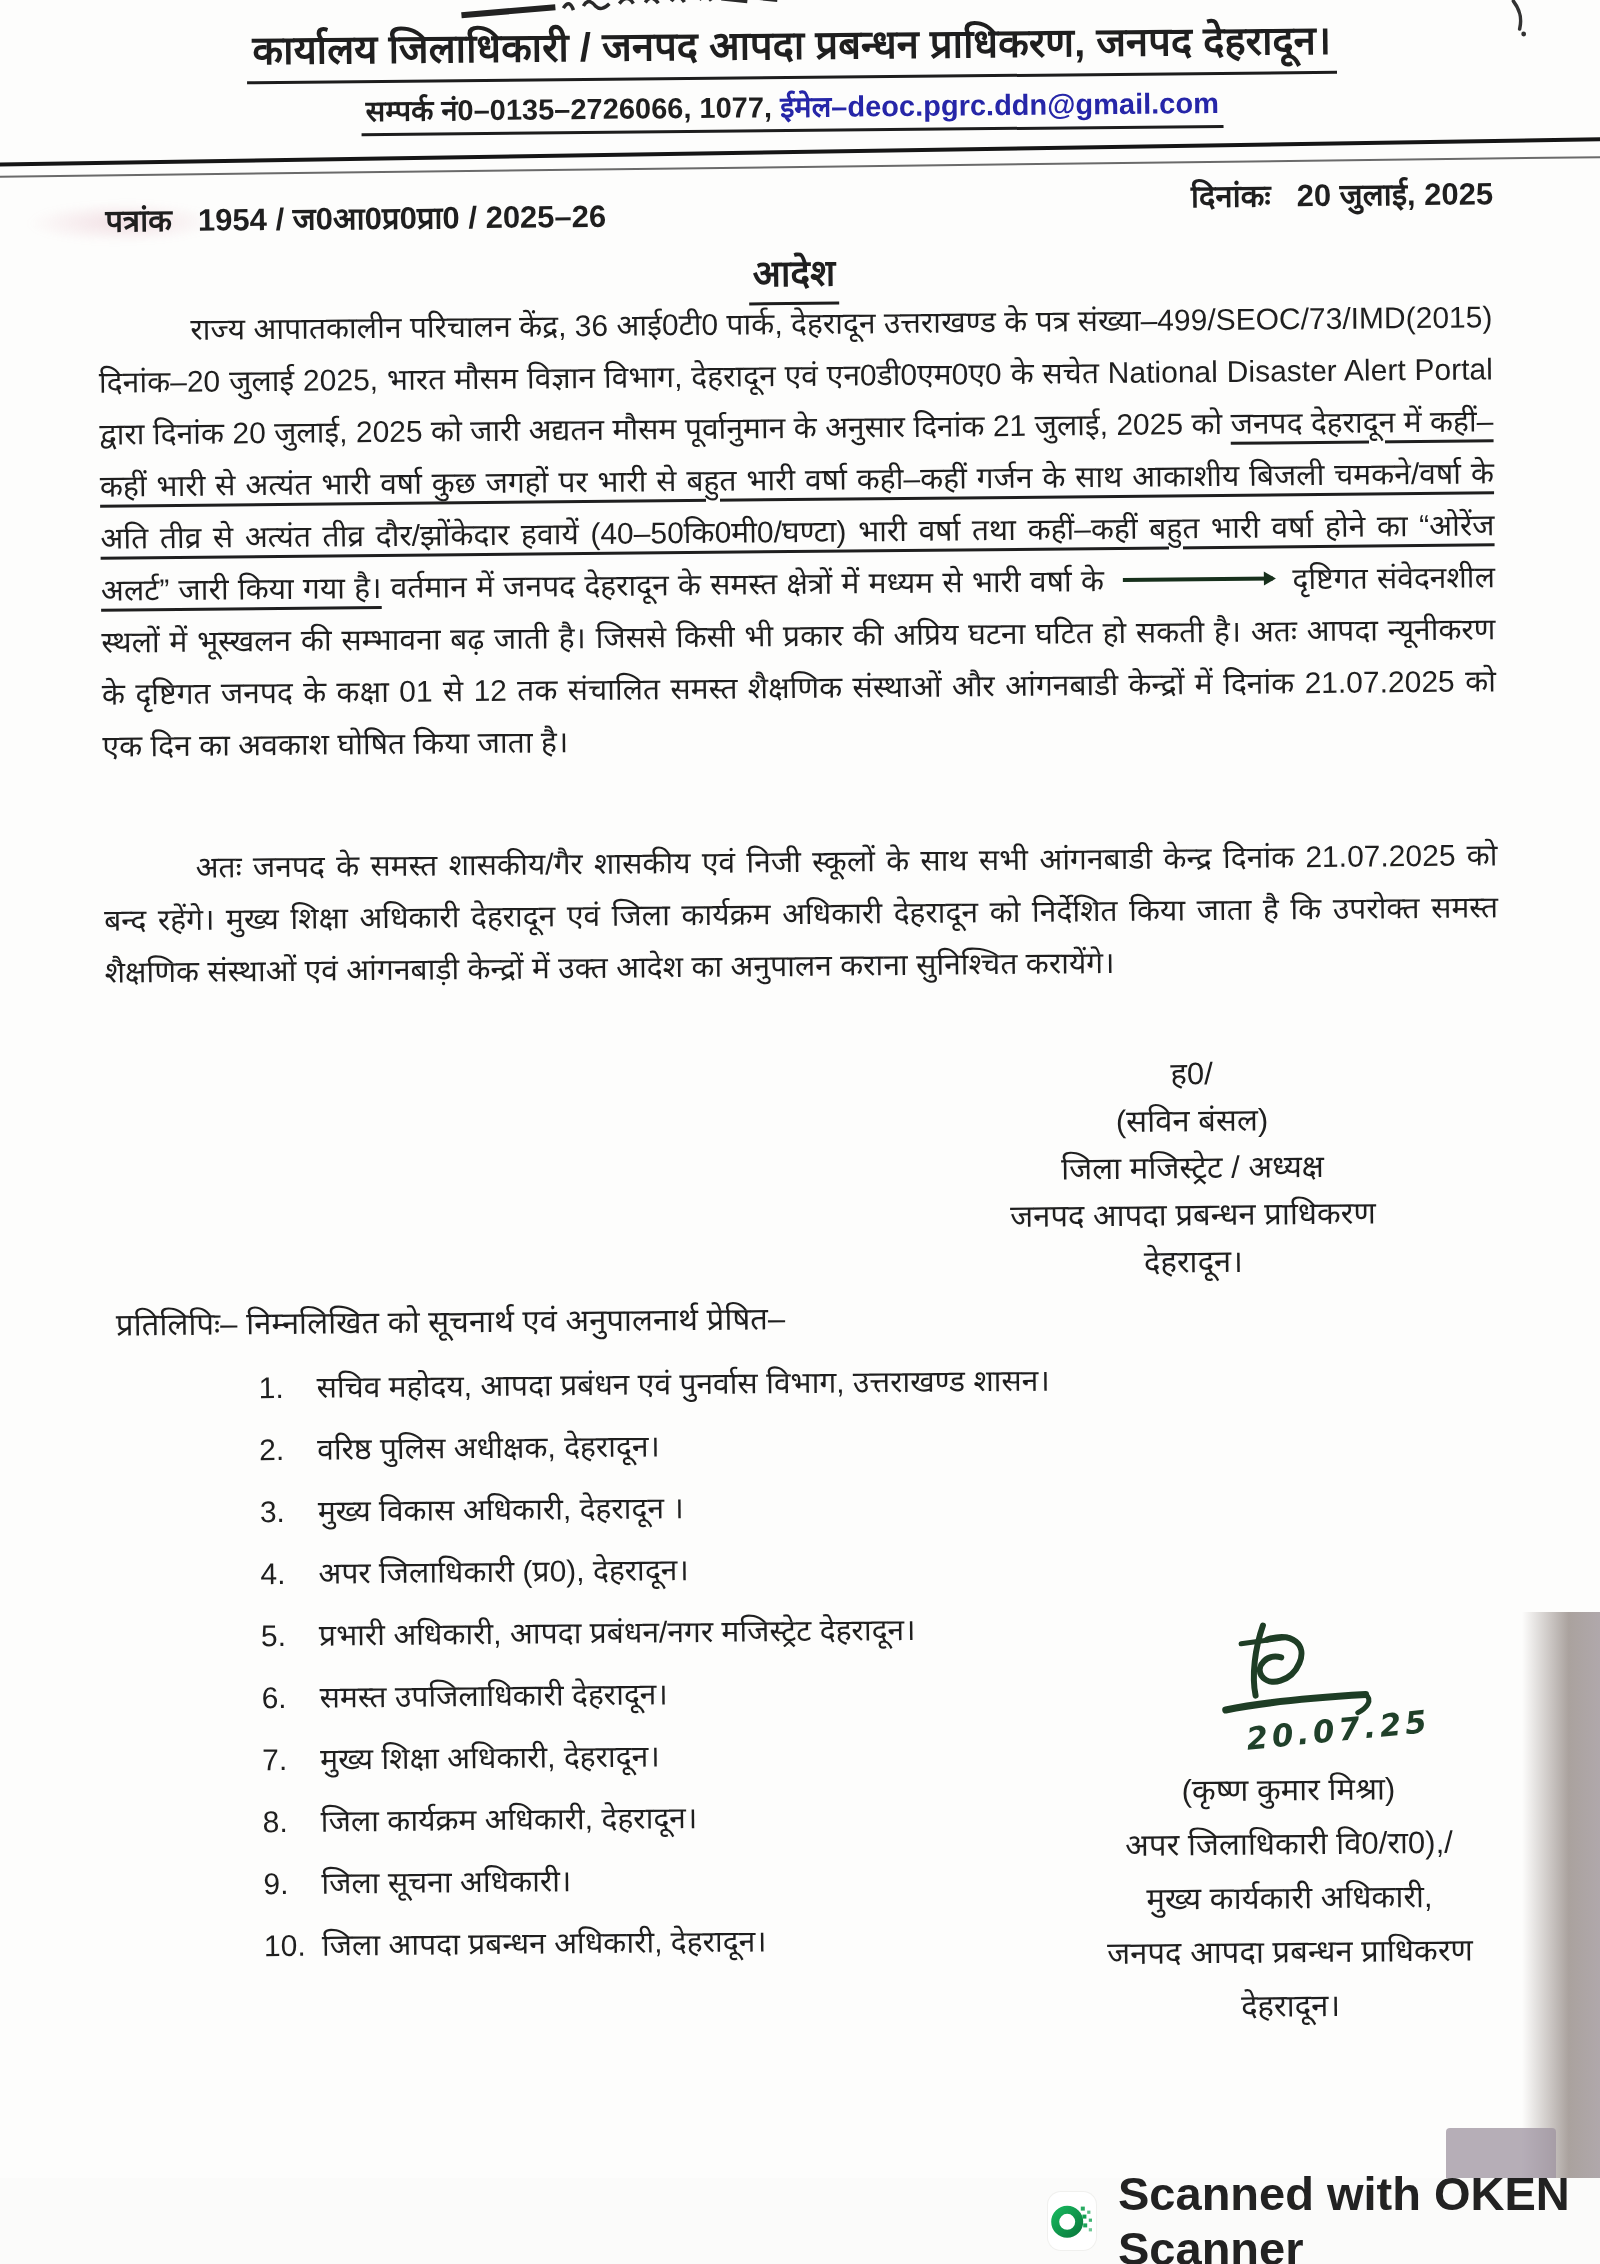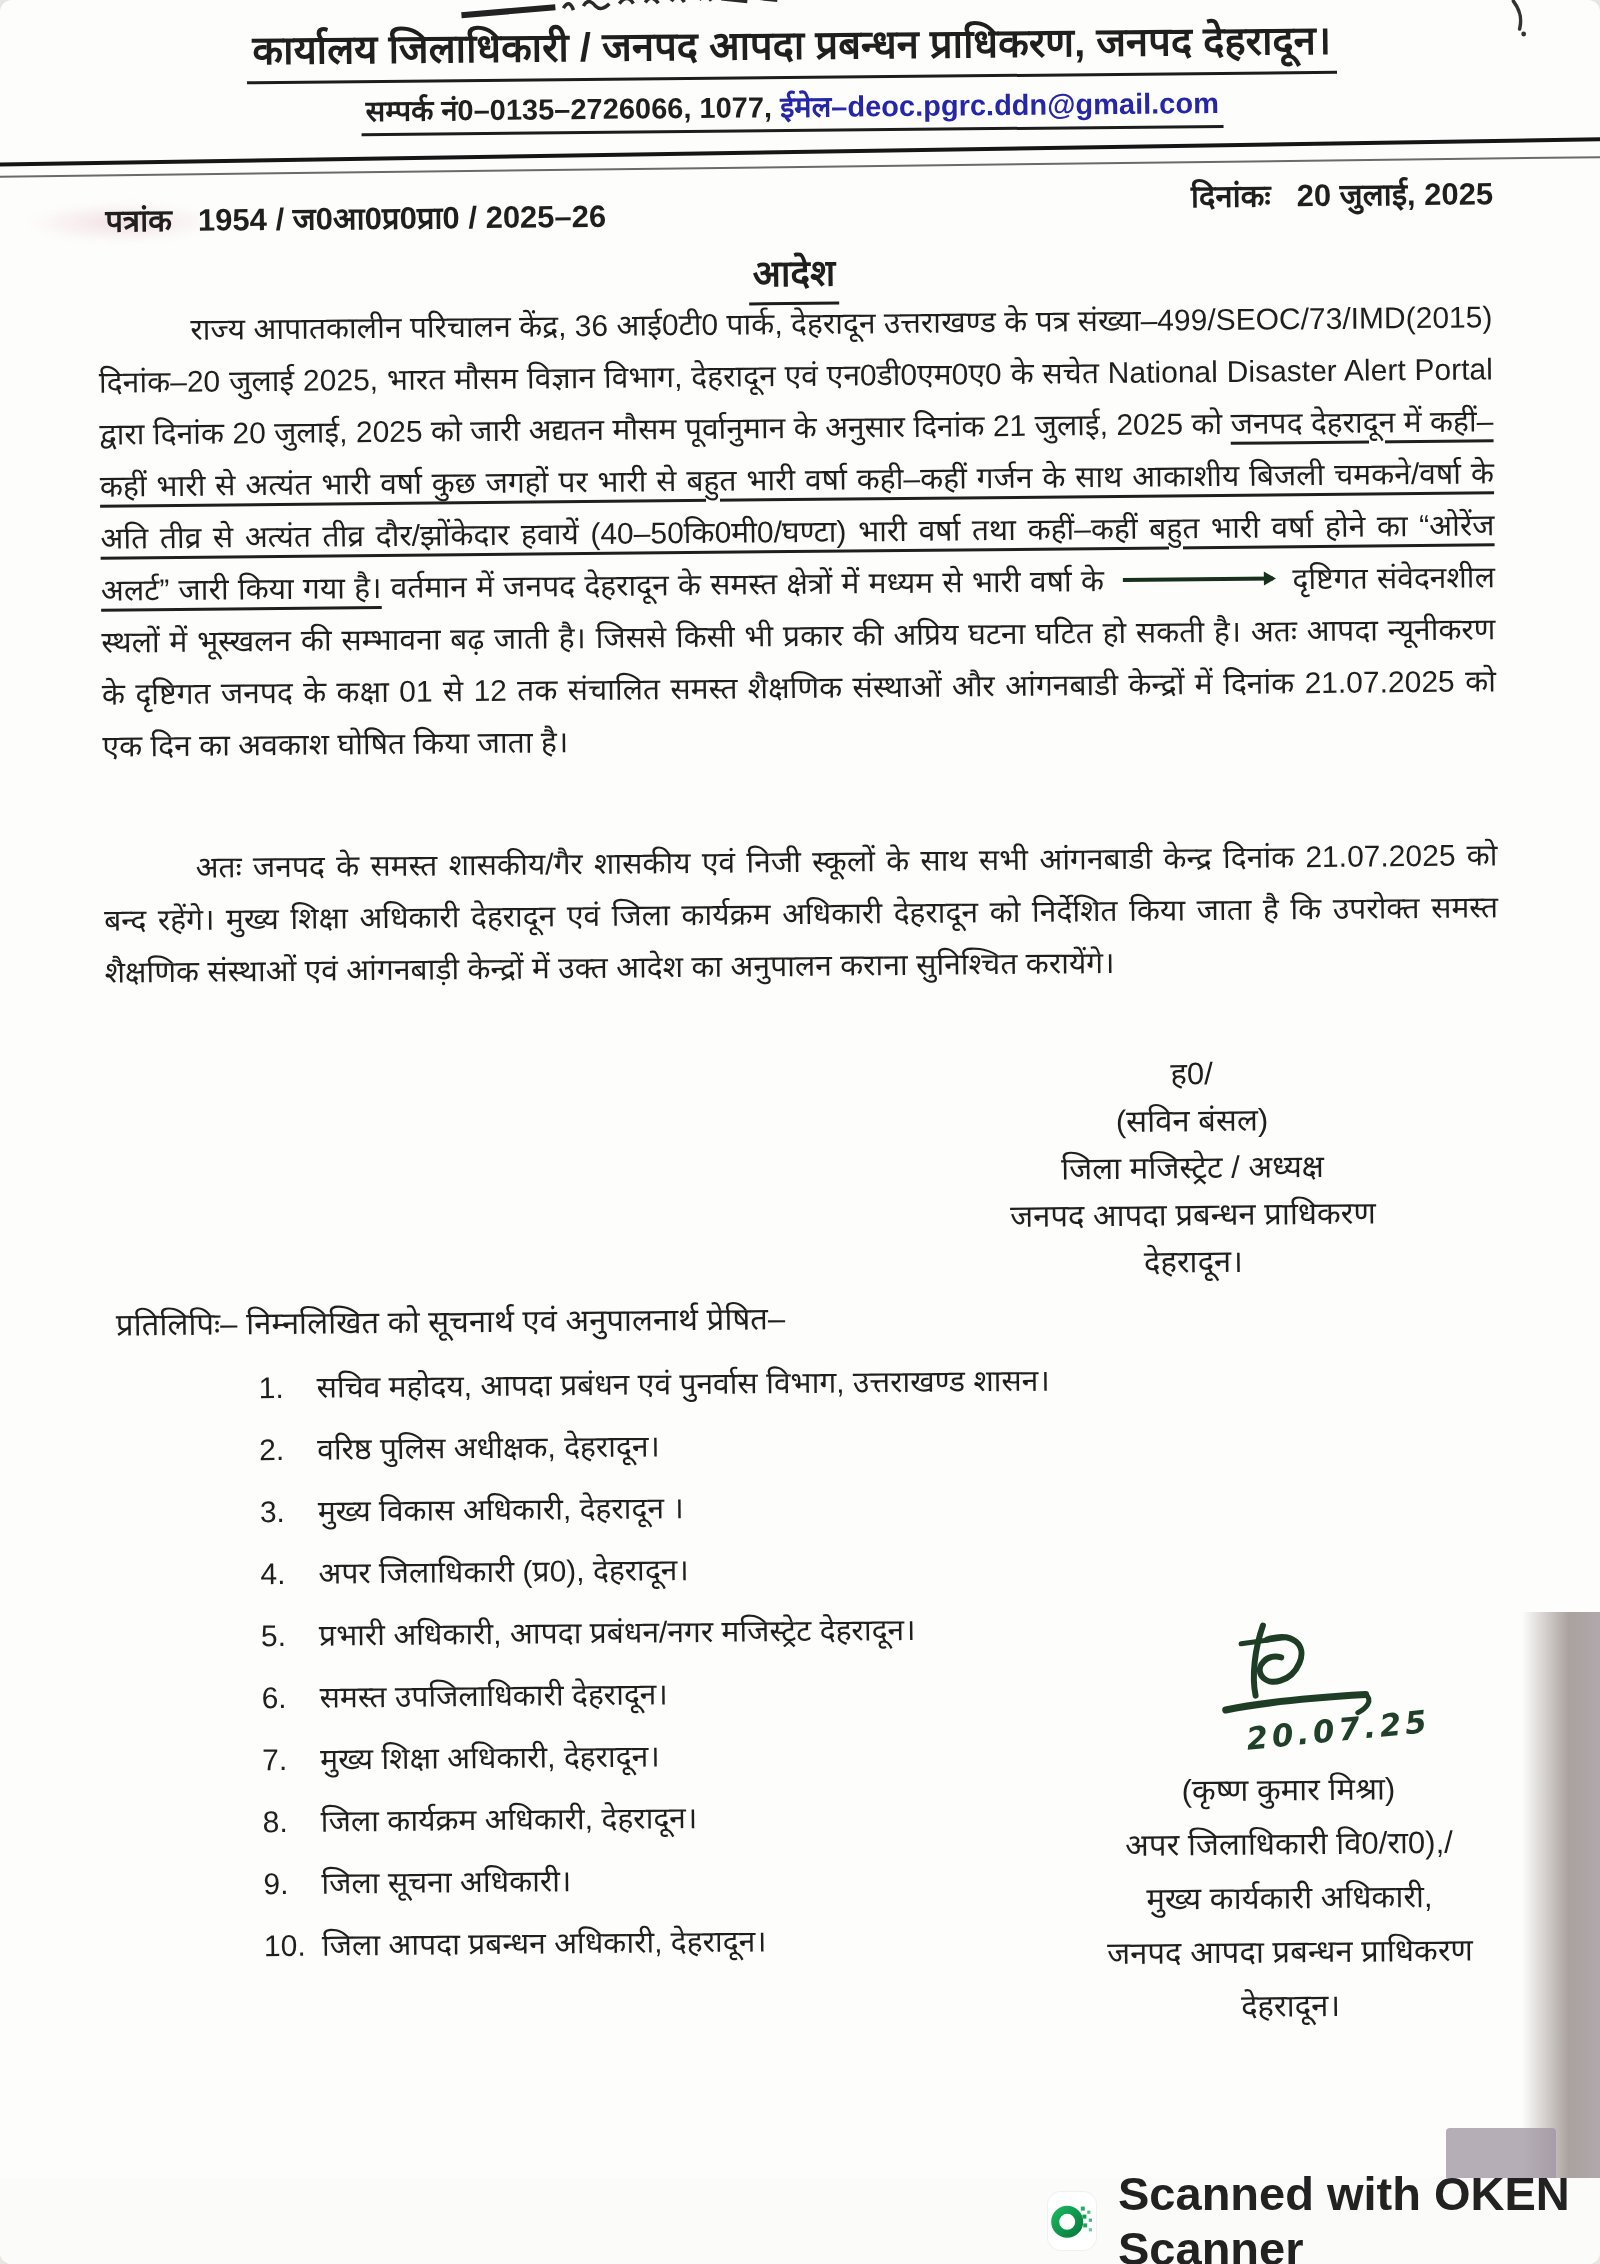--- a/index.html
+++ b/index.html
@@ -1,20 +1,19 @@
 <!DOCTYPE html>
 <html><head>
 <meta charset="utf-8">
 <style>
   html,body{margin:0;padding:0;background:#e8e6e3;}
   #page{
     position:relative;width:1600px;height:2264px;background:#fdfdfc;
     overflow:hidden;font-family:"Liberation Sans","DejaVu Sans",sans-serif;
     color:#1f1f1f;
-    border-radius:12px;
   }
   .rot{position:absolute;inset:0;transform:rotate(-0.55deg);transform-origin:50% 40%;}
   .abs{position:absolute;}
 
   
   .office-line{top:16px;left:0;width:100%;text-align:center;font-size:40px;font-weight:700;}
   .office-line .ul{display:inline-block;border-bottom:3px solid #1d1d1d;padding:0 6px 5px;}
   .contact-line{top:86px;left:0;width:100%;text-align:center;font-size:29px;font-weight:700;}
   .contact-line .ul{display:inline-block;border-bottom:3px solid #1d1d1d;padding:0 4px 4px;}
   .email{color:#2626a8;}

